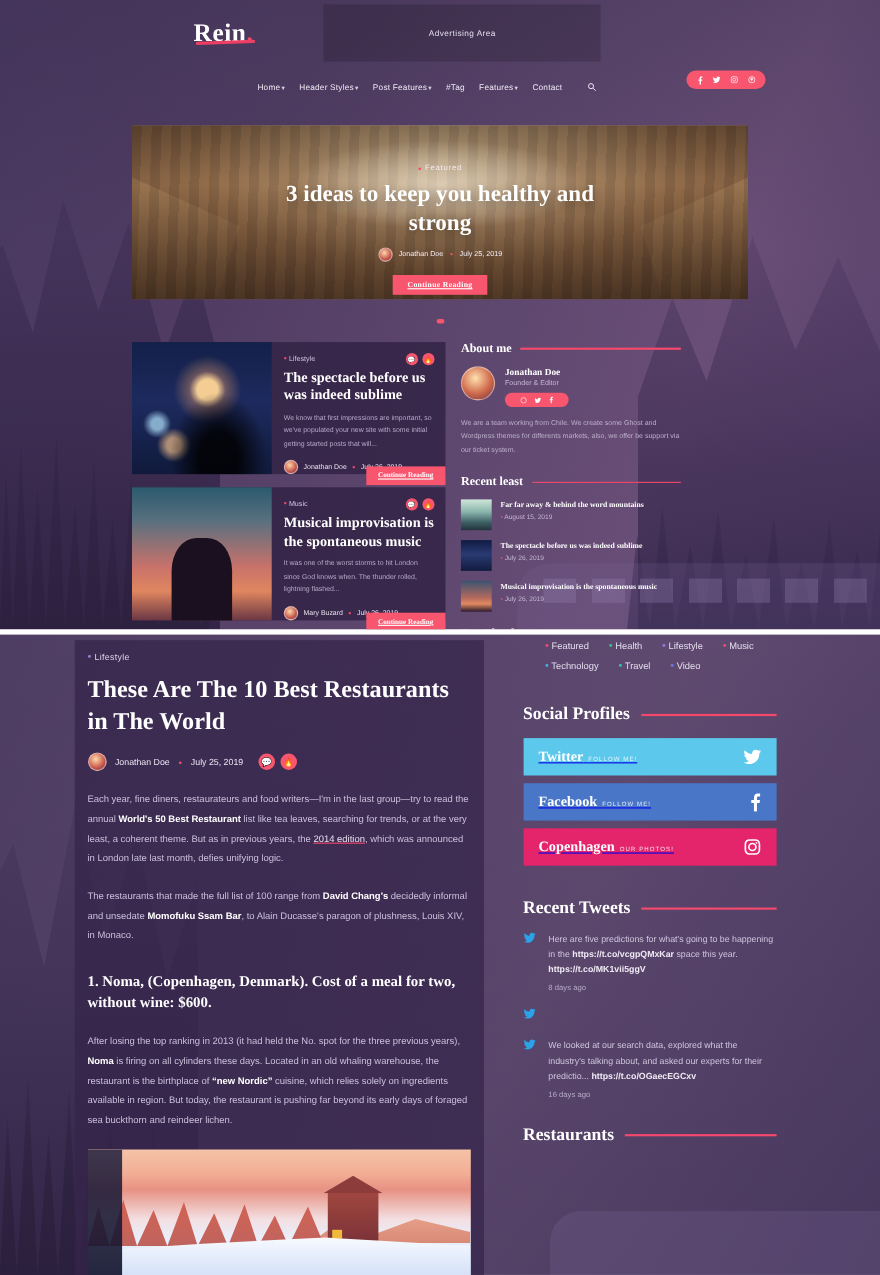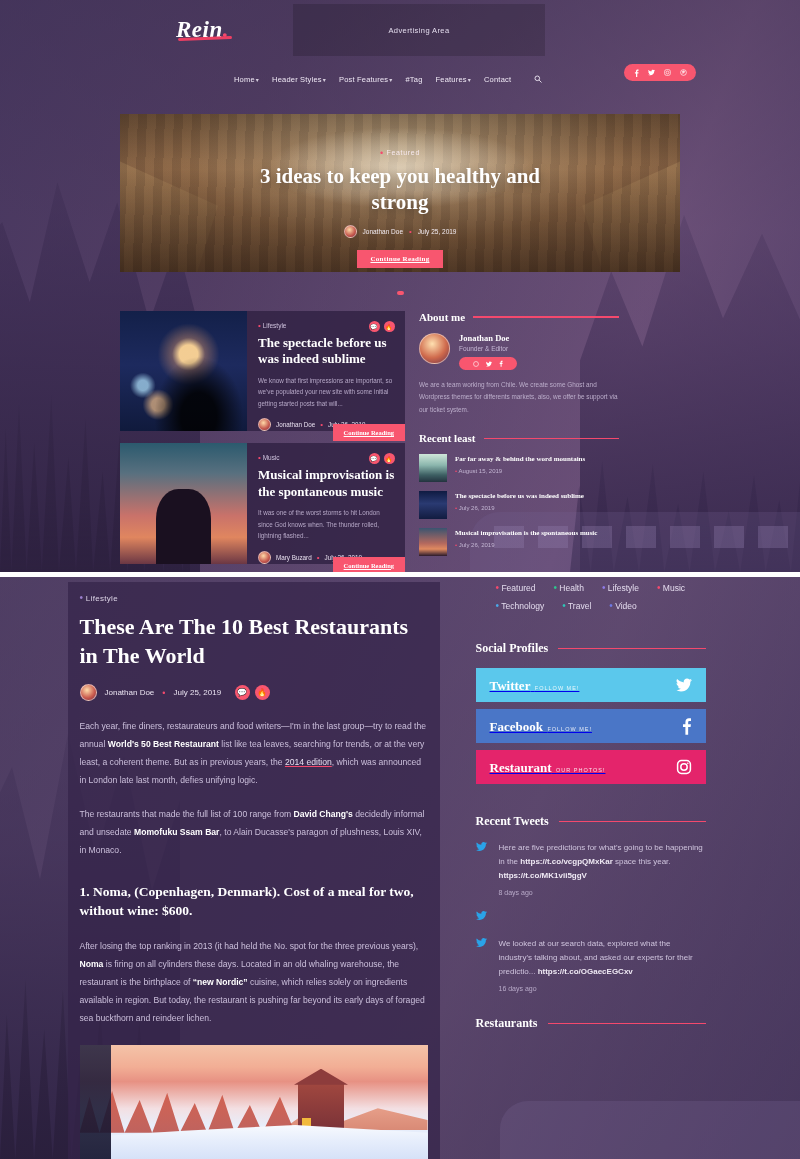--- a/index.html
+++ b/index.html
@@ -53,21 +53,21 @@
   #shot1 .train::before {
     content:""; position:absolute; left:24px; top:14px; right:12px; height:22px;
     background: repeating-linear-gradient(90deg, rgba(150,130,178,.30) 0 30px, transparent 30px 44px);
   }
 
   .wrap1 { position:relative; width:560px; margin:0 auto; }
 
   
   .topbar { position:relative; display:flex; align-items:center; height:60px; }
   .logo {
-    font-family:"Liberation Serif", serif; font-style:italic; font-weight:700;
+    font-family:"Liberation Serif", serif; font-weight:700;
     font-size:23px; color:#fff; letter-spacing:.5px; position:relative;
     padding-left:56px;
   }
   .logo .dot { color:#f4496d; }
   .logo::after {
     content:""; position:absolute; left:58px; bottom:3px; width:54px; height:3px;
     background:#ec3f63; border-radius:3px; transform: rotate(-2deg);
   }
   .adbox {
     margin-left:64px; width:252px; height:52px; background:rgba(0,0,0,.16);
@@ -314,21 +314,21 @@
   .figimg .darktree {
     position:absolute; left:0; top:0; width:9%; height:100%;
     background: linear-gradient(180deg, rgba(30,30,60,.85), rgba(20,20,45,.92));
   }
 
   
   .tagline { display:flex; flex-wrap:wrap; gap:7px 18px;margin-left:20px; }
   .tagline a { color:#e4dcee; font-size:8.5px; text-decoration:none; white-space:nowrap; }
   .tagline a .b { font-size:10px; }
   .s2title { display:flex; align-items:center; gap:10px; margin:30px 0 12px; }
-  .s2title h3 { font-family:"Liberation Serif", serif; color:#fff; font-size:12px; white-space:nowrap; }
+  .s2title h3 { font-family:"Liberation Serif", serif; color:#fff; font-size:16px; white-space:nowrap; }
   .s2title .ln { flex:1; height:1.5px; background:#f4496d; }
   .sp {
     height:34px; display:flex; align-items:center; justify-content:space-between;
     padding:0 14px; margin-bottom:7px;
   }
   .sp .txt .t1 { font-family:"Liberation Serif", serif; color:#fff; font-size:13px; font-weight:700; line-height:1.1;text-align:center; }
   .sp .txt .t2 { color:rgba(255,255,255,.85); font-size:5.5px; letter-spacing:1px; margin-top:2px; }
   .sp .gl { color:#fff; font-size:15px; display:flex; }
   .tw { display:flex; gap:9px; margin-bottom:14px; }
   .tw .bird { color:#2aa3e8; font-size:11px; flex:0 0 14px; }
@@ -606,21 +606,21 @@
         </span>
         <span class="gl">
             <svg width="11" height="18" viewBox="0 0 10 16" fill="#fff">
               <path d="M6.5 16V9h2.2l.3-2.6H6.5V4.8c0-.75.2-1.26 1.3-1.26h1.3V1.1C8.9 1.07 8.1 1 7.2 1 5.3 1 4 2.16 4 4.5v1.9H1.8V9H4v7z"></path>
             </svg>
           </span>
       </a>
 
       <a class="sp" href="#" style="background:#e4246b">
         <span class="txt">
-          <span class="t1">Restaurant</span>
+          <span class="t1">Copenhagen</span>
           <span class="t2">OUR PHOTOS!</span>
         </span>
         <span class="gl">
             <svg width="16" height="16" viewBox="0 0 16 16" fill="none" stroke="#fff" stroke-width="1.5">
               <rect x="1.6" y="1.6" width="12.8" height="12.8" rx="3.8"></rect>
               <circle cx="8" cy="8" r="3.2"></circle>
               <circle cx="11.8" cy="4.2" r=".8" fill="#fff" stroke="none"></circle>
             </svg>
           </span>
       </a>

